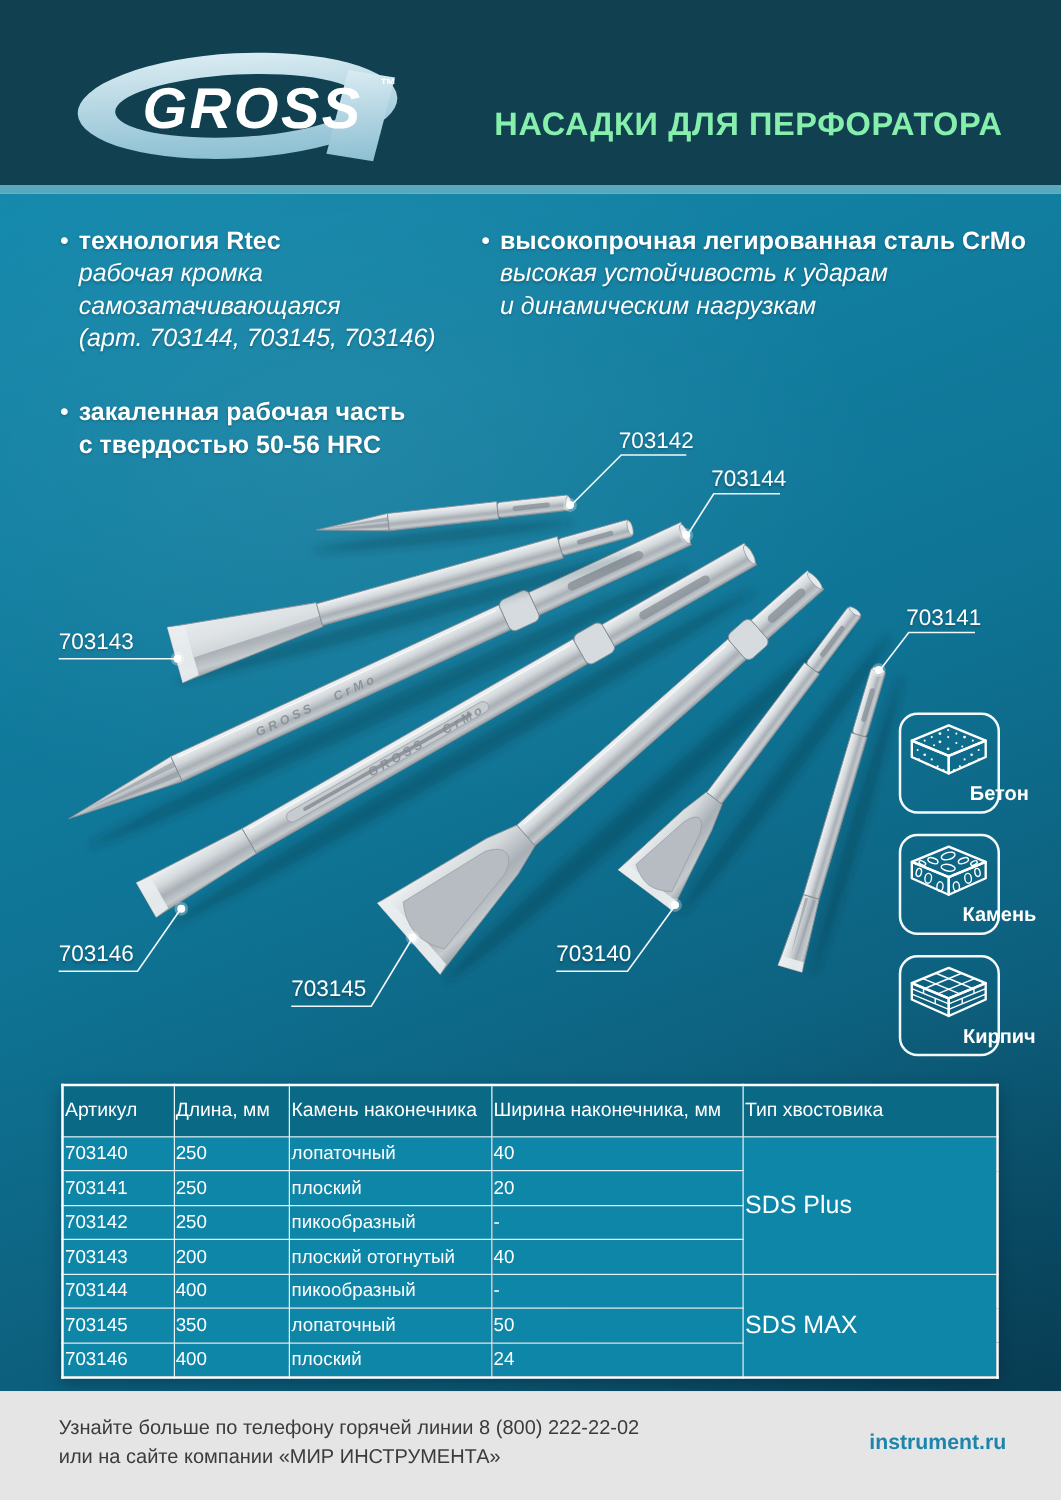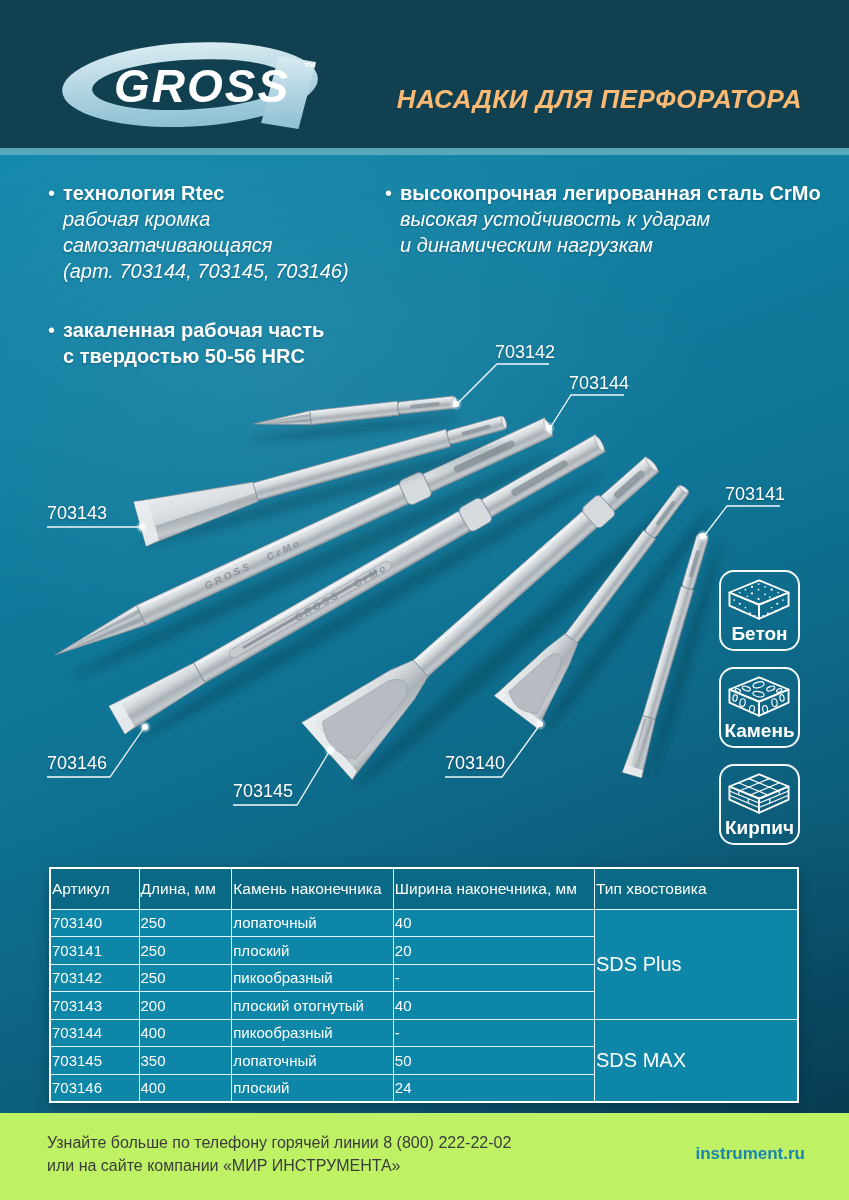--- a/index.html
+++ b/index.html
@@ -3,21 +3,21 @@
 <meta charset="utf-8">
 <style>
   html,body{margin:0;padding:0;background:#e9edef;}
   .page{position:relative;width:849px;height:1200px;overflow:hidden;background:#fff;
         font-family:"Liberation Sans",sans-serif;}
   
   .hdr{position:absolute;left:0;top:0;width:849px;height:148px;background:#114150;padding-left:20px;}
   .hdr-strip{position:absolute;left:0;top:148px;width:849px;height:7px;background:#58a9bc;}
   .logo{position:absolute;left:52px;top:28px;width:300px;height:112px;}
   .hdr-title{position:absolute;left:380px;top:84px;width:422px;text-align:right;
-             color:#fdba74;font-size:26px;font-weight:700;font-style:italic;letter-spacing:.5px;}
+             color:#86efac;font-size:26px;font-weight:700;letter-spacing:.5px;}
   
   .body-bg{position:absolute;left:0;top:155px;width:849px;height:958px;
     background:
       radial-gradient(ellipse 620px 420px at 32% 22%, rgba(255,255,255,.07), rgba(255,255,255,0) 70%),
       radial-gradient(ellipse 700px 500px at 100% 100%, rgba(0,20,34,.25), rgba(0,20,34,0) 65%),
       linear-gradient(158deg,#1489ac 0%,#0f7495 48%,#0c5c79 78%,#0a4a63 100%);}
   .photo-svg{position:absolute;left:0;top:0;width:849px;height:1200px;pointer-events:none;}
   
   .feat{position:absolute;color:#fff;font-size:20px;line-height:26px;padding-left:15px;
         text-shadow:0 1px 2px rgba(0,25,35,.3);}
@@ -32,36 +32,36 @@
           text-shadow:0 1px 2px rgba(0,25,35,.35);}
   .pl0{left:495px;top:343px;} .pl1{left:569px;top:374px;} .pl2{left:725px;top:485px;}
   .pl3{left:47px;top:504px;}  .pl4{left:47px;top:754px;}  .pl5{left:233px;top:782px;}
   .pl6{left:445px;top:754px;}
   
   .mat{position:absolute;left:719px;width:81px;height:81px;border:2.5px solid rgba(255,255,255,.96);
        border-radius:15px;box-sizing:border-box;}
   .mat-0{top:570px;} .mat-1{top:667px;} .mat-2{top:764px;}
   .mat svg{position:absolute;left:0;top:3px;width:76px;height:50px;}
   .mat-label{position:absolute;left:0;bottom:4px;width:100%;text-align:center;color:#fff;
-             font-size:19px;font-weight:700;}
+             font-size:16px;font-weight:700;padding-left:40px;}
   .mico{stroke:#fff;stroke-width:2;fill:none;stroke-linejoin:round;}
   .mthin{stroke:#fff;stroke-width:1.2;fill:none;}
   .mdot{fill:#fff;}
   
   .spec{position:absolute;left:49px;top:867px;width:750px;border-collapse:collapse;
         table-layout:fixed;border:2px solid #fff;box-shadow:0 4px 12px rgba(0,25,40,.35);}
   .spec th,.spec td{border:1.5px solid #e8f3f7;color:#fff;text-align:left;vertical-align:middle;
         font-weight:400;overflow:hidden;white-space:nowrap;}
   .spec thead tr{height:41px;}
   .spec tbody tr{height:27.5px;}
   .spec th{background:#0a6a86;font-size:15.5px;}
   .spec td{background:#0e86a7;font-size:15px;}
   .spec td.shank{font-size:20px;}
   
-  .footer{position:absolute;left:0;top:1113px;width:849px;height:87px;background:#bef264;}
+  .footer{position:absolute;left:0;top:1113px;width:849px;height:87px;background:#e5e5e5;}
   .f-lines{position:absolute;left:47px;top:18px;color:#3b3b3b;font-size:16px;line-height:23px;}
   .f-site{position:absolute;right:44px;top:31px;color:#1d85ad;font-size:17px;font-weight:700;
           text-decoration:none;}
   
   .met{fill:url(#met);stroke:#868e95;stroke-width:.7;}
   .met2{fill:#d6dbdf;stroke:#868e95;stroke-width:.7;}
   .bevel{fill:#e9edef;opacity:.9;}
   .slot{fill:#8d959c;opacity:.85;}
   .cap{fill:#e7eaec;stroke:#868e95;stroke-width:.5;}
   .hl{stroke:rgba(255,255,255,.7);stroke-width:1.1;}

